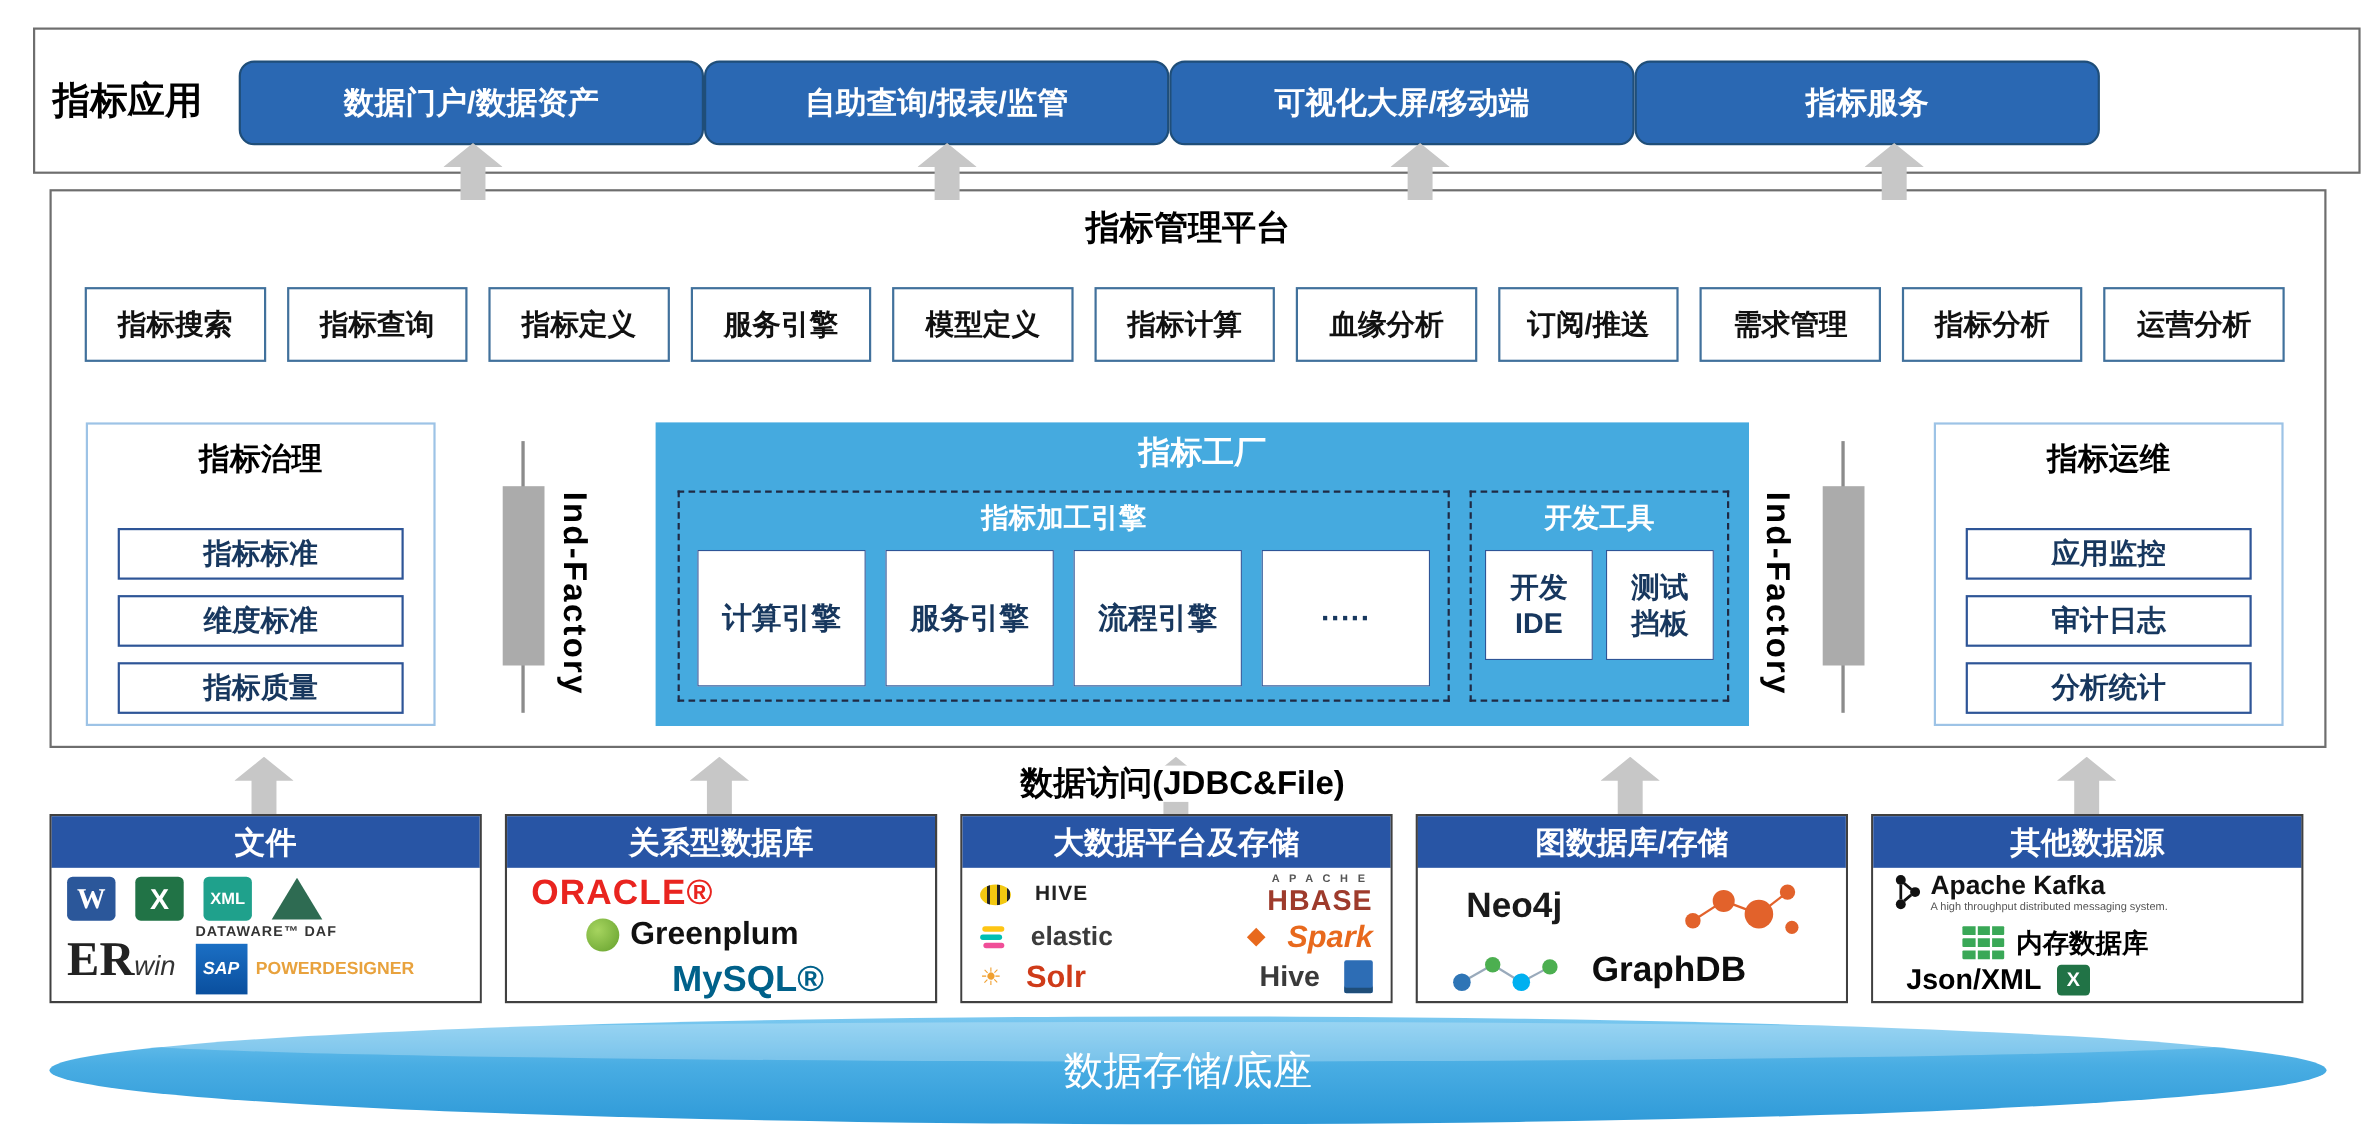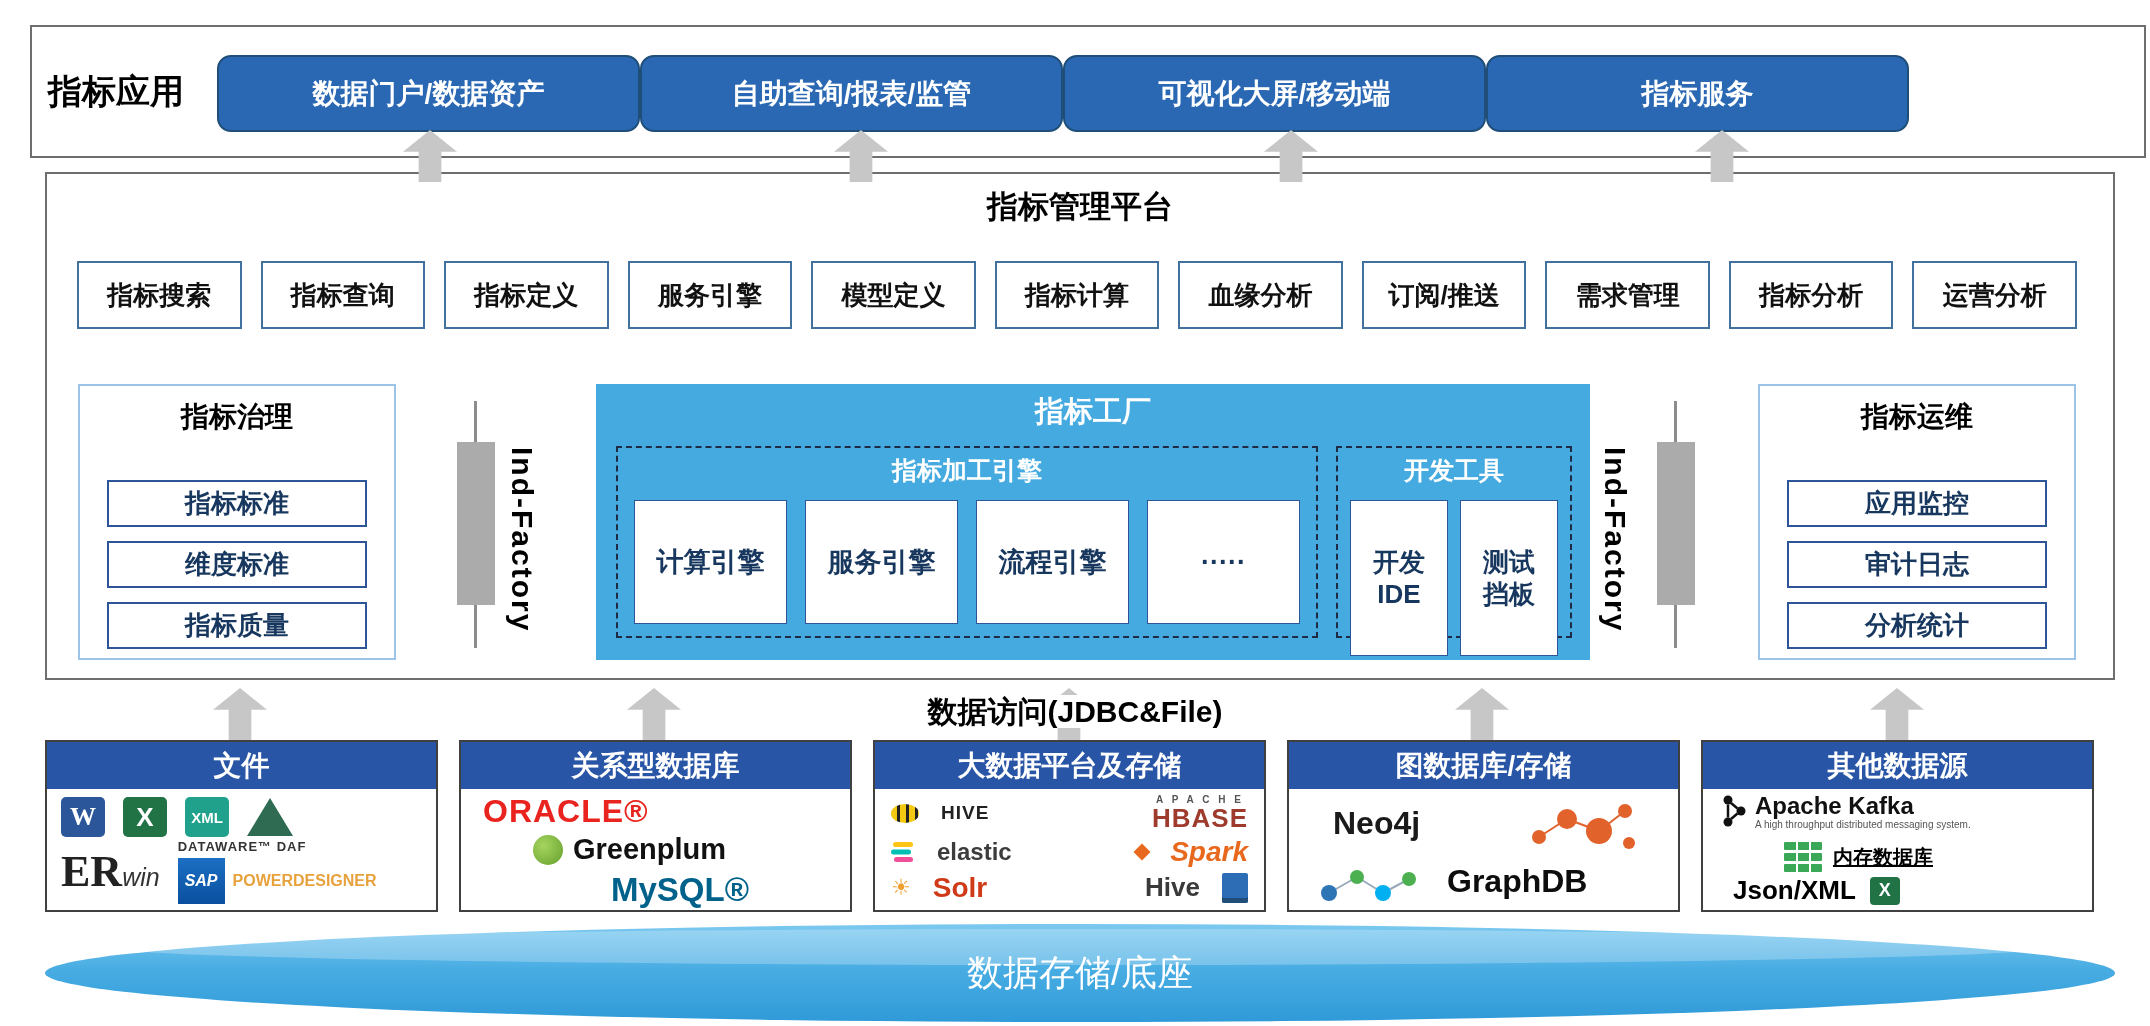--- a/index.html
+++ b/index.html
@@ -51,21 +51,21 @@
   .factory-title { position:absolute; top:8px; left:0; width:100%; text-align:center;
     color:#fff; font-size:29px; font-weight:bold; }
   .dashed-group { position:absolute; top:62px; height:192px; border:2px dashed #1f2a44; }
   .engine-group { left:20px; width:702px; }
   .dev-group { left:740px; width:236px; }
   .group-title { position:absolute; top:6px; left:0; width:100%; text-align:center;
     color:#fff; font-size:25px; font-weight:bold; }
   .engine-items { position:absolute; left:16px; right:16px; top:52px; height:124px; display:flex; gap:18px; }
   .engine-item { flex:1; background:#fff; border:1px solid #2e5597; display:flex; align-items:center;
     justify-content:center; font-size:27px; font-weight:bold; color:#17375e; }
-  .dev-items { position:absolute; left:12px; right:12px; top:52px; height:156px; display:flex; gap:12px;justify-content:space-between; }
+  .dev-items { position:absolute; left:12px; right:12px; top:52px; height:100px; display:flex; gap:12px;justify-content:space-between; }
   .dev-item { flex:1; background:#fff; border:1px solid #2e5597; display:flex; flex-direction:column;
     align-items:center; justify-content:center; line-height:1.25; font-size:26px; font-weight:bold; color:#17375e; }
 
   
   .access-label { position:absolute; top:692px; left:0; width:100%; text-align:center; z-index:4; }
   .access-label span { background:#fff; padding:0 22px; font-size:30px; font-weight:bold; color:#000; }
 
   
   .cards { position:absolute; left:45px; top:740px; width:2049px; height:172px; display:flex; gap:21px; }
   .card { flex:1; border:2px solid #404040; background:#fff; display:flex; flex-direction:column; }
@@ -125,21 +125,21 @@
   .orange-cluster { position:absolute; left:228px; top:6px; }
   .graph-dots { position:absolute; left:26px; top:76px; }
   .graphdb-logo { position:absolute; left:158px; top:74px; font-size:32px; font-weight:bold; color:#0d0d0d; }
 
   
   .kafka-row { position:absolute; left:18px; top:4px; display:flex; gap:8px; align-items:flex-start; }
   .kafka-texts { display:flex; flex-direction:column; line-height:1.1; }
   .kafka-name { font-size:24px; font-weight:bold; color:#111; }
   .kafka-tag { font-size:10px; color:#555; }
   .memdb-row { position:absolute; left:80px; top:52px; display:flex; gap:10px; align-items:center; }
-  .memdb-text { font-size:20px; font-weight:bold; color:#000;text-decoration:underline; }
+  .memdb-text { font-size:24px; font-weight:bold; color:#000; }
   .json-row { position:absolute; left:30px; top:86px; display:flex; gap:14px; align-items:center; }
   .json-text { font-size:26px; font-weight:bold; color:#000; }
   .excel-mini { width:30px; height:28px; background:#217346; border-radius:4px; color:#fff;
     font-size:18px; font-weight:bold; display:flex; align-items:center; justify-content:center; }
 
   
   .base-disc { position:absolute; left:45px; top:924px; width:2070px; height:98px;
     border-radius:50% / 49px;
     background:linear-gradient(180deg,#7cc9f0 0%, #49ade3 45%, #2f9ad8 100%);
     display:flex; align-items:center; justify-content:center; }

